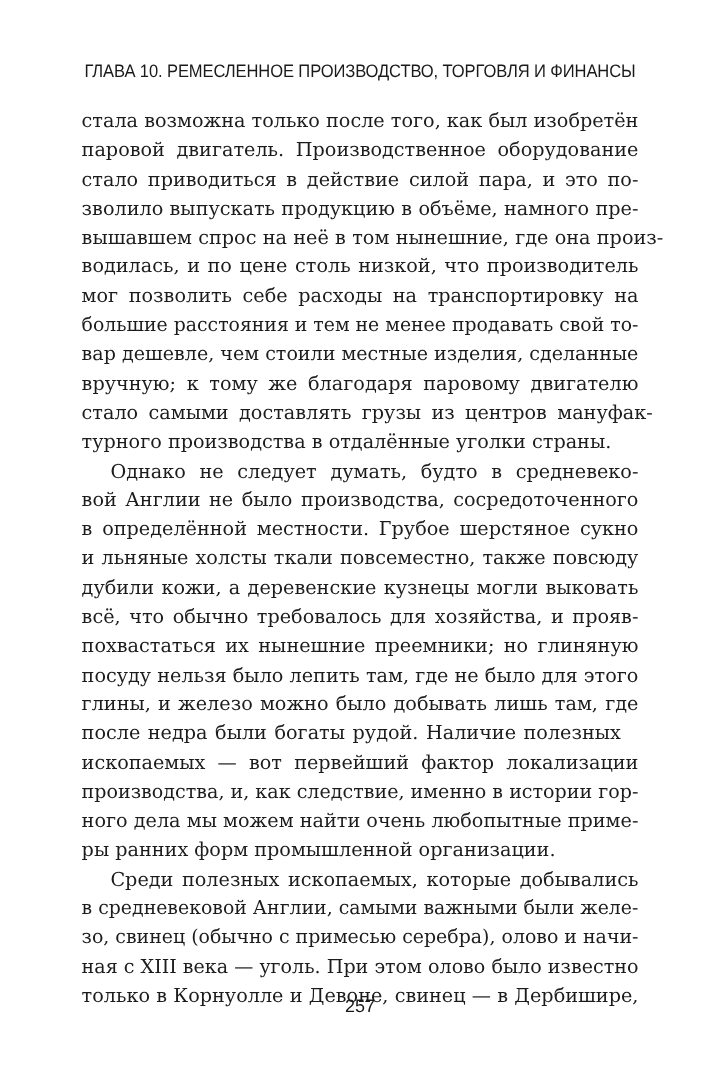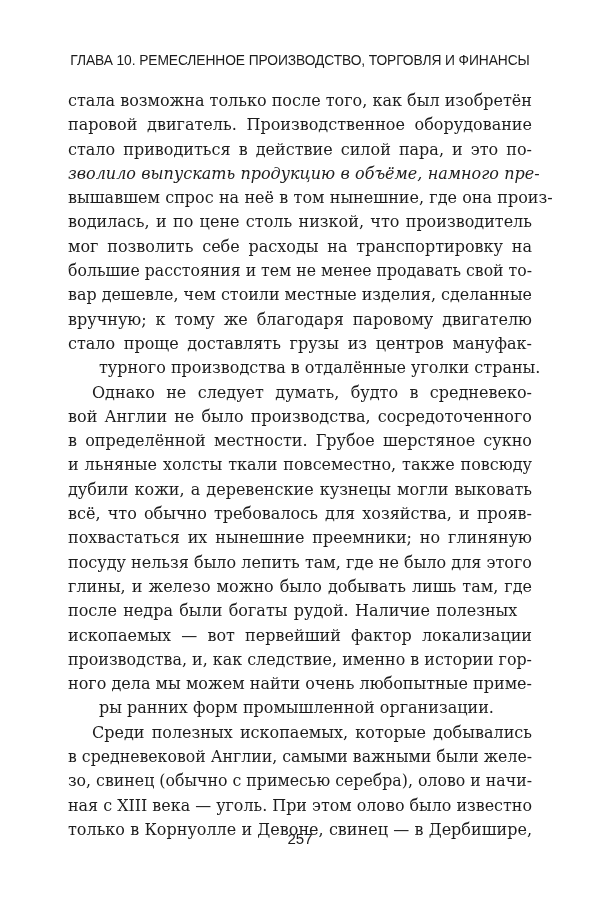--- a/index.html
+++ b/index.html
@@ -14,47 +14,47 @@
     color: #1a1a1a; transform: scaleX(0.92); transform-origin: center;
   }
   .text {
     position: absolute; top: 89px; left: 68px; width: 464px;
     font-family: "DejaVu Serif", serif; font-size: 16px; line-height: 24.3px;
   }
   .line {
     display: block; height: 24.3px; white-space: nowrap; text-align: justify;
     text-align-last: justify; overflow: visible;
   }
-  .line.last { text-align-last: left; margin-left: 31px; }
+  .line.last { text-align-last: left; }
   .line.indent { padding-left: 24px; }
   .line span.fit { display: inline-block; transform-origin: left center; }
   .folio {
     position: absolute; top: 830px; left: 0; width: 600px; text-align: center;
     font-family: "Liberation Sans", sans-serif; font-size: 15px; color: #1a1a1a;
   }
 </style>
 </head>
 <body>
 
 <div class="page">
   <div class="running-head">ГЛАВА 10. РЕМЕСЛЕННОЕ ПРОИЗВОДСТВО, ТОРГОВЛЯ И ФИНАНСЫ</div>
 
   <div class="text">
     <div>
       <div class="line"><span class="fit" style="white-space: nowrap; word-spacing: 0.0111607px;">стала возможна только после того, как был изобретён</span></div>
       <div class="line"><span class="fit" style="white-space: nowrap; word-spacing: 4.60417px;">паровой двигатель. Производственное оборудование</span></div>
       <div class="line"><span class="fit" style="white-space: nowrap; word-spacing: 2.98828px;">стало приводиться в действие силой пара, и это по-</span></div>
-      <div class="line"><span class="fit" style="white-space: nowrap; word-spacing: 0.208333px; font-style: italic;">зволило выпускать продукцию в объёме, намного пре-</span></div>
+      <div class="line"><span class="fit" style="white-space: nowrap; word-spacing: 0.208333px;">зволило выпускать продукцию в объёме, намного пре-</span></div>
       <div class="line"><span class="fit" style="white-space: nowrap; word-spacing: 0.175347px;">вышавшем спрос на неё в том нынешние, где она произ-</span></div>
       <div class="line"><span class="fit" style="white-space: nowrap; word-spacing: 1.26116px;">водилась, и по цене столь низкой, что производитель</span></div>
       <div class="line"><span class="fit" style="white-space: nowrap; word-spacing: 3.73958px;">мог позволить себе расходы на транспортировку на</span></div>
       <div class="line"><span class="fit" style="white-space: nowrap; transform: scaleX(0.981362);">большие расстояния и тем не менее продавать свой то-</span></div>
       <div class="line"><span class="fit" style="white-space: nowrap; transform: scaleX(0.993676);">вар дешевле, чем стоили местные изделия, сделанные</span></div>
       <div class="line"><span class="fit" style="white-space: nowrap; word-spacing: 3.79948px;">вручную; к тому же благодаря паровому двигателю</span></div>
-      <div class="line"><span class="fit" style="white-space: nowrap; word-spacing: 3.53385px;">стало проще доставлять грузы из центров мануфак-</span></div>
+      <div class="line"><span class="fit" style="white-space: nowrap; word-spacing: 3.53385px;">стало самыми доставлять грузы из центров мануфак-</span></div>
       <div class="line last"><span class="fit" style="white-space: nowrap;">турного производства в отдалённые уголки страны.</span></div>
     </div>
     <div>
       <div class="line indent"><span class="fit" style="white-space: nowrap; word-spacing: 6.31771px;">Однако не следует думать, будто в средневеко-</span></div>
       <div class="line"><span class="fit" style="white-space: nowrap; word-spacing: 2.0375px;">вой Англии не было производства, сосредоточенного</span></div>
       <div class="line"><span class="fit" style="white-space: nowrap; word-spacing: 3.09375px;">в определённой местности. Грубое шерстяное сукно</span></div>
       <div class="line"><span class="fit" style="white-space: nowrap; word-spacing: 0.807292px;">и льняные холсты ткали повсеместно, также повсюду</span></div>
       <div class="line"><span class="fit" style="white-space: nowrap; word-spacing: 1.01823px;">дубили кожи, а деревенские кузнецы могли выковать</span></div>
       <div class="line"><span class="fit" style="white-space: nowrap; word-spacing: 2.09821px;">всё, что обычно требовалось для хозяйства, и прояв-</span></div>
       <div class="line"><span class="fit" style="white-space: nowrap; word-spacing: 2.77813px;">похвастаться их нынешние преемники; но глиняную</span></div>

